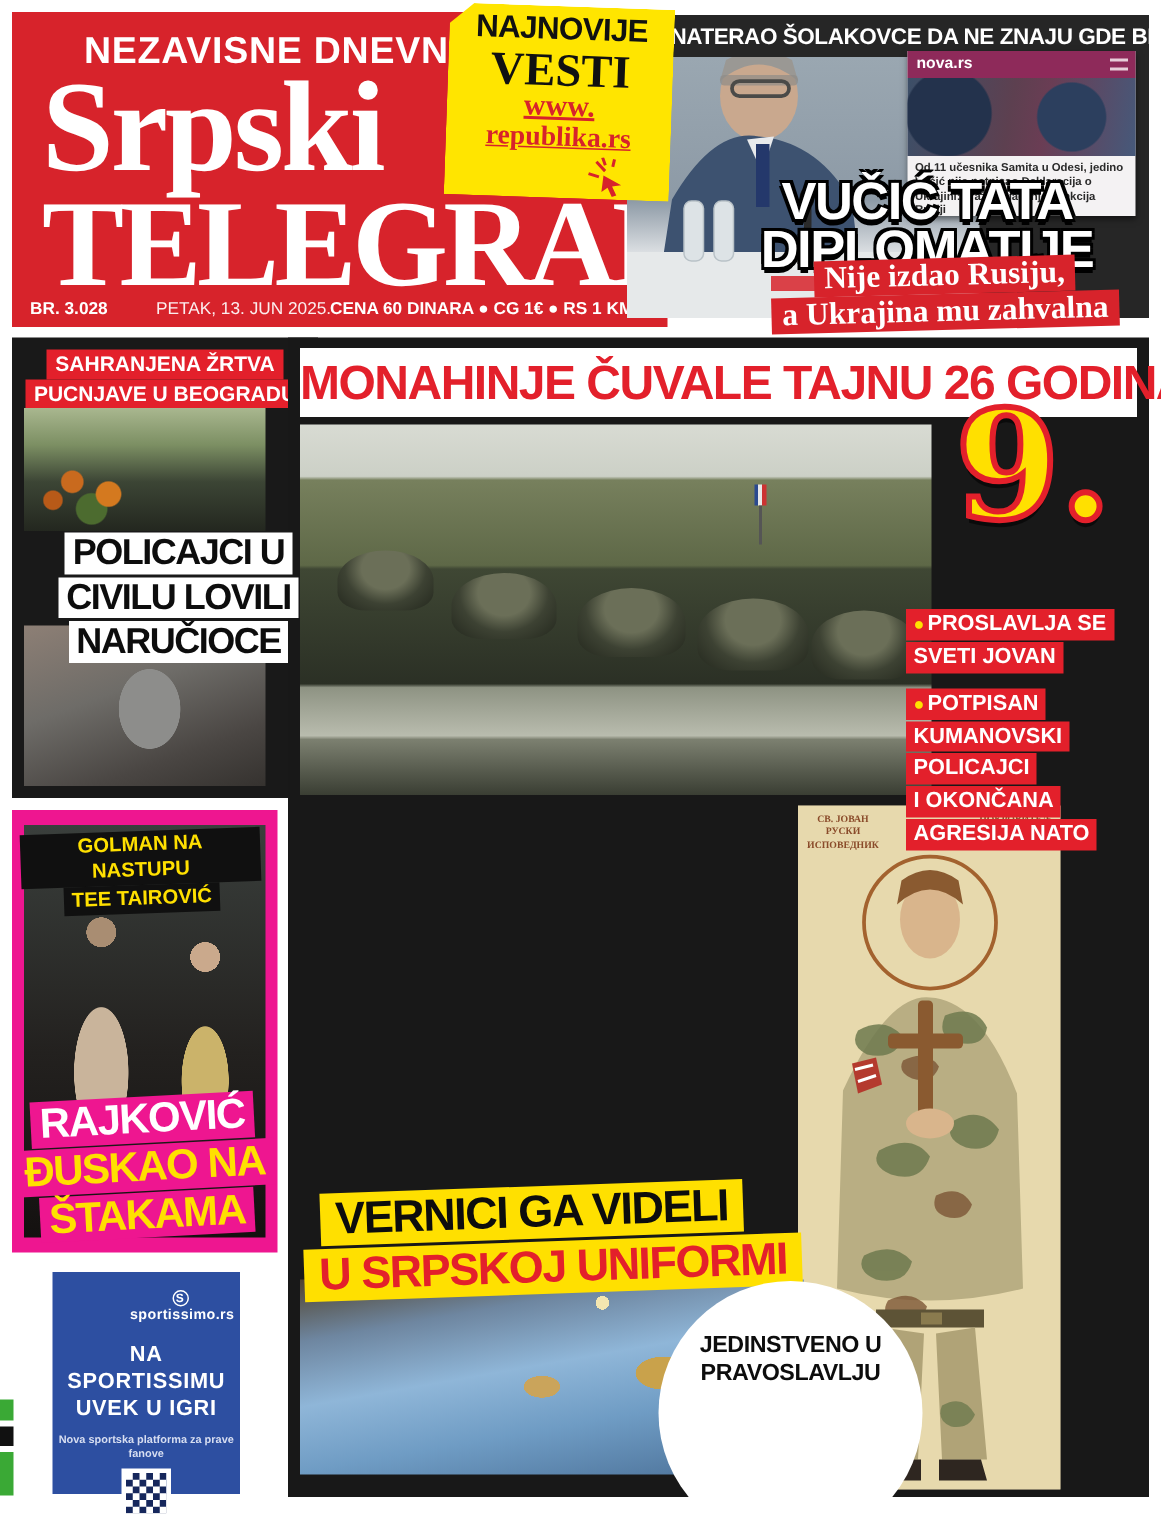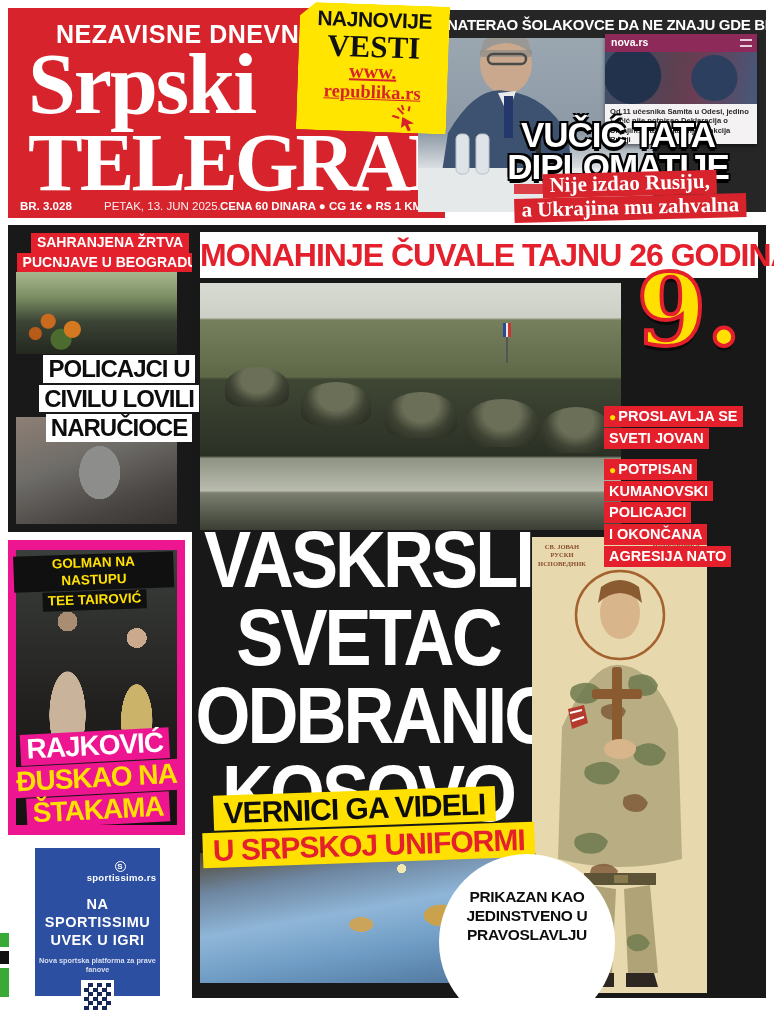--- a/index.html
+++ b/index.html
@@ -282,26 +282,20 @@
       </div>
       <div class="grp">
         <div><span class="ln"><span class="dot">●</span><span>POTPISAN</span></span></div>
         <div><span class="ln">KUMANOVSKI</span></div>
         <div><span class="ln">POLICAJCI</span></div>
         <div><span class="ln">I OKONČANA</span></div>
         <div><span class="ln">AGRESIJA NATO</span></div>
       </div>
     </div>
 
-    <div class="ab big-head">
-      <div>VASKRSLI</div>
-      <div>SVETAC</div>
-      <div>ODBRANIO</div>
-      <div>KOSOVO</div>
-    </div>
 
     <div class="ab icon-card">
       <svg width="175" height="456" viewBox="0 0 175 456">
         <rect width="175" height="456" fill="#e7d9ad"></rect>
         <circle cx="88" cy="78" r="44" fill="none" stroke="#a3622e" stroke-width="2.5"></circle>
         <ellipse cx="88" cy="76" rx="20" ry="26" fill="#d9b58c"></ellipse>
         <path d="M66 66 q22 -20 44 0 l-3 -16 q-19 -14 -38 0 Z" fill="#8a5a30"></path>
         <path d="M30 190 q30 -65 58 -62 q34 2 58 64 l4 130 q-62 16 -124 0 Z" fill="#b9ae83"></path>
         <g fill="#6f7a4f" opacity=".85">
           <path d="M40 150 q18 -10 30 4 q-4 16 -24 12 q-12 -6 -6 -16Z"></path>
@@ -334,19 +328,18 @@
     </div>
 
     <div class="ab y-subs">
       <div><span class="ys1">VERNICI GA VIDELI</span></div>
       <div><span class="ys2">U SRPSKOJ UNIFORMI</span></div>
     </div>
 
     <div class="ab reliquary-photo"></div>
 
     <div class="ab circle">
-      <div>PRIKAZAN KAO</div>
       <div>JEDINSTVENO U</div>
       <div>PRAVOSLAVLJU</div>
     </div>
   </div>
 
 </div>
 
 </body></html>

